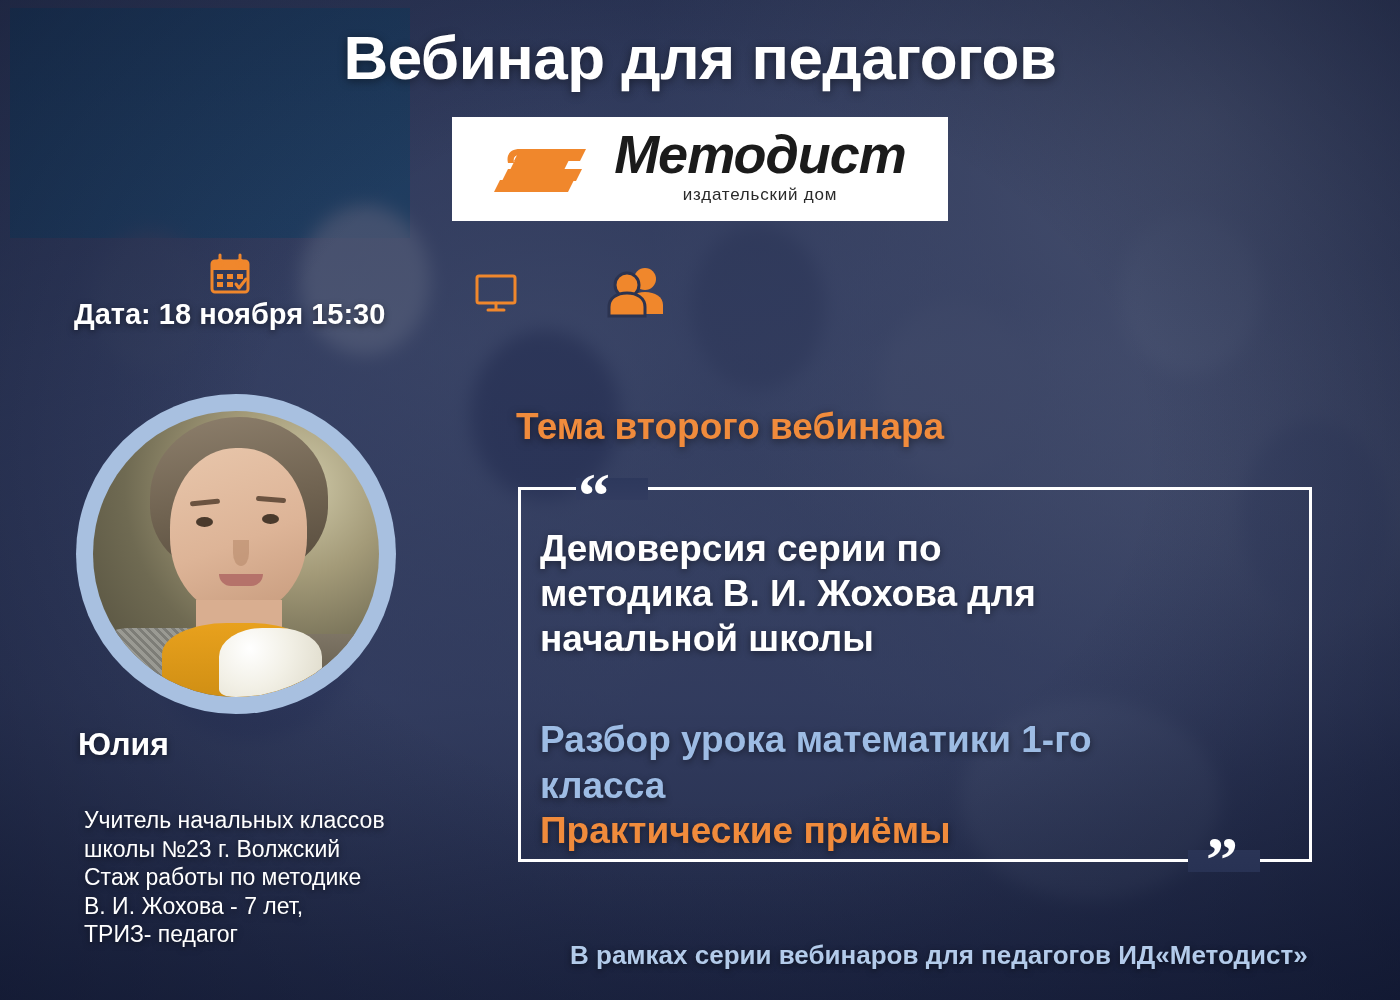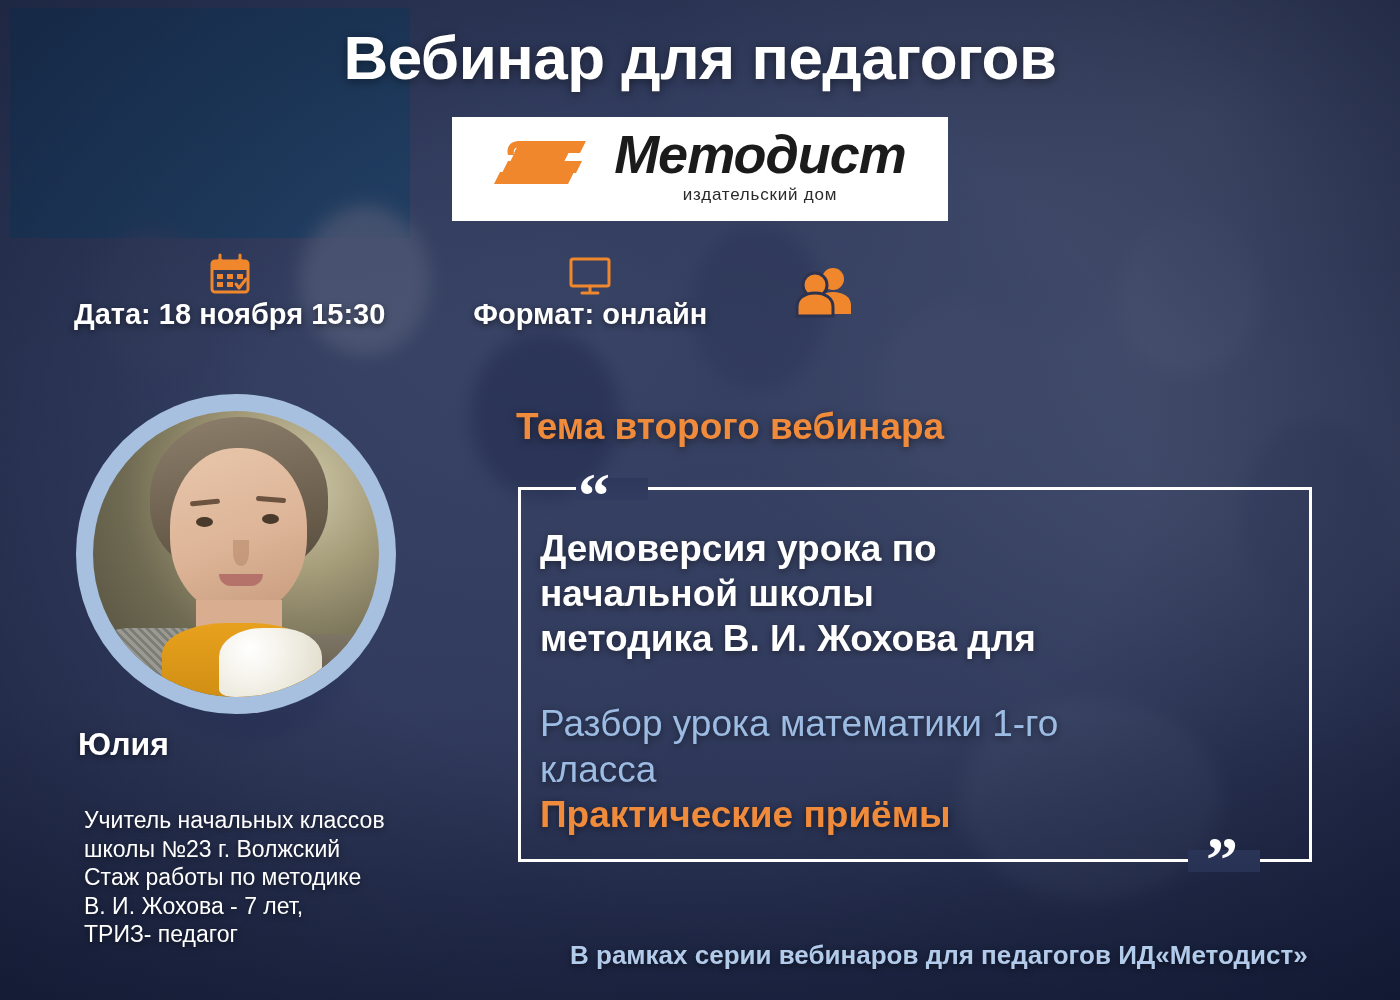--- a/index.html
+++ b/index.html
@@ -83,21 +83,21 @@
     position: absolute;
     left: 452px;
     top: 117px;
     width: 496px;
     height: 104px;
     background: #ffffff;
     display: flex;
     align-items: center;
     justify-content: center;
   }
-  .logo-inner { display: flex; align-items: center; gap: 24px; transform: translateY(-2px); }
+  .logo-inner { display: flex; align-items: flex-end; gap: 24px; transform: translateY(-2px); }
   .logo-mark { width: 96px; height: 60px; display: block; }
   .logo-words { display: flex; flex-direction: column; align-items: flex-start; }
   .logo-name {
     color: #1b1b1b;
     font-size: 54px;
     font-weight: bold;
     font-style: italic;
     line-height: 0.95;
     letter-spacing: -1px;
   }
@@ -244,22 +244,22 @@
     color: #ffffff; font-size: 64px; font-weight: bold; line-height: 1;
     font-family: "Liberation Serif", "DejaVu Serif", serif;
   }
 
   .q-content { position: absolute; left: 540px; top: 526px; width: 760px; }
   .q-main {
     color: #ffffff; font-size: 37px; font-weight: bold; line-height: 1.22;
     text-shadow: 0 2px 7px rgba(0,0,0,0.45);
   }
   .q-sub {
-    margin-top: 40px;
-    color: #9dbce4; font-size: 37px; font-weight: normal; line-height: 1.22;
+    margin-top: 56px;
+    color: #9dbce4; font-size: 37px; font-weight: bold; line-height: 1.22;
     text-shadow: 0 2px 7px rgba(0,0,0,0.45);
   }
   .q-accent {
     color: #f08b3c; font-size: 37px; font-weight: bold; line-height: 1.22;
     text-shadow: 0 2px 7px rgba(0,0,0,0.45);
   }
 
   .footer-note {
     position: absolute; left: 570px; top: 940px;
     color: #b3cbea; font-size: 26px; font-weight: bold;
@@ -331,21 +331,20 @@
 
       <div class="gap-d"></div>
 
       <div class="info-item">
         <svg class="ico" width="46" height="46" viewBox="0 0 46 46">
           <rect x="4" y="7" width="38" height="27" rx="2" fill="none" stroke="#F0872C" stroke-width="3"></rect>
           <path d="M23 34 v6" stroke="#F0872C" stroke-width="3" stroke-linecap="round"></path>
           <path d="M15 41 h16" stroke="#F0872C" stroke-width="3" stroke-linecap="round"></path>
         </svg>
         <div class="gap-c"></div>
-        <div class="info-text">Формат: онлайн</div>
       </div>
 
       <div class="gap-d"></div>
 
       <div class="info-item">
         <svg class="ico" width="60" height="52" viewBox="0 0 60 52">
           <circle cx="38" cy="13" r="11" fill="#F0872C"></circle>
           <path d="M20 48 v-9 c0-8 8-13 18-13 s18 5 18 13 v9 z" fill="#F0872C"></path>
           <circle cx="20" cy="19" r="12" fill="#F0872C" stroke="#2b3350" stroke-width="3"></circle>
           <path d="M2 50 v-9 c0-9 8-14 18-14 s18 5 18 14 v9 z" fill="#F0872C" stroke="#2b3350" stroke-width="3"></path>
@@ -384,23 +383,23 @@
     <div class="theme-heading">Тема второго вебинара</div>
 
     <div class="quote-box"></div>
     <div class="notch-top"></div>
     <div class="notch-bottom"></div>
     <div class="quote-open">“</div>
     <div class="quote-close">”</div>
 
     <div class="q-content">
       <div class="q-main">
-        <div>Демоверсия урока по</div>
+        <div>Демоверсия серии по</div>
+        <div>методика В. И. Жохова для</div>
         <div>начальной школы</div>
-        <div>методика В. И. Жохова для</div>
       </div>
       <div class="q-sub">
         <div>Разбор урока математики 1-го</div>
         <div>класса</div>
       </div>
       <div class="q-accent">Практические приёмы</div>
     </div>
 
     <div class="footer-note">В рамках серии вебинаров для педагогов ИД«Методист»</div>
 

